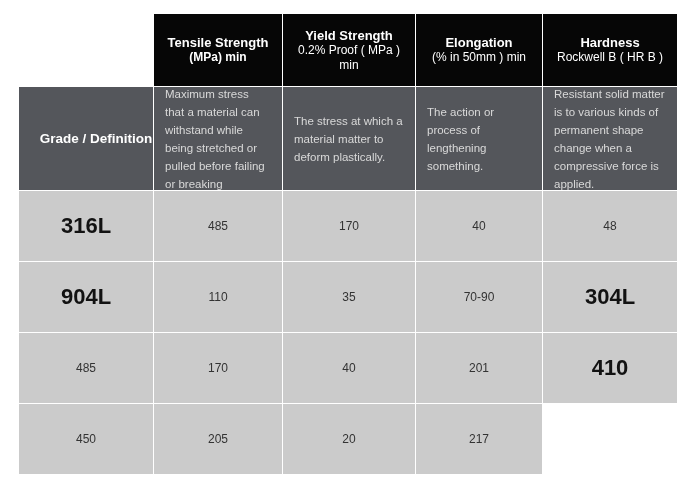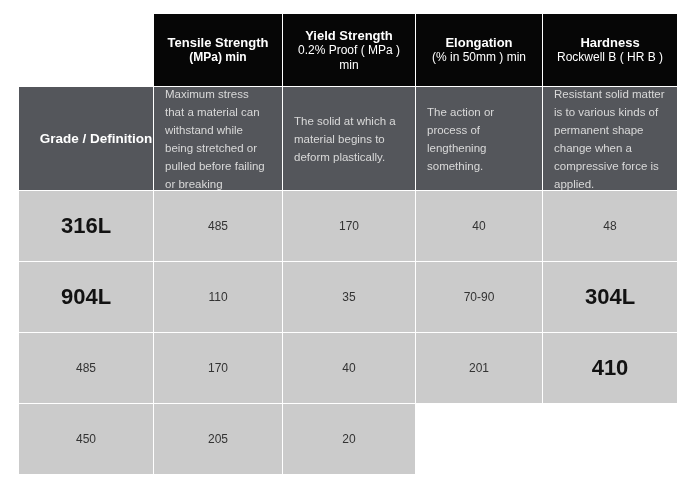--- a/index.html
+++ b/index.html
@@ -96,21 +96,21 @@
       <div class="htitle">Elongation</div>
       <div class="hsub">(% in 50mm ) min</div>
     </div>
     <div class="cell hcell">
       <div class="htitle">Hardness</div>
       <div class="hsub">Rockwell B ( HR B )</div>
     </div>
 
     <div class="cell corner">Grade / Definition</div>
     <div class="cell defcell">Maximum stress that a material can withstand while being stretched or pulled before failing or breaking</div>
-    <div class="cell defcell">The solid at which a material begins to deform plastically.</div>
+    <div class="cell defcell">The stress at which a material matter to deform plastically.</div>
     <div class="cell defcell">The action or process of lengthening something.</div>
     <div class="cell defcell">Resistant solid matter is to various kinds of permanent shape change when a compressive force is applied.</div>
 
     <div class="cell gradecell">316L</div>
     <div class="cell vcell">485</div>
     <div class="cell vcell">170</div>
     <div class="cell vcell">40</div>
     <div class="cell vcell">48</div>
 
     <div class="cell gradecell">904L</div>
@@ -121,15 +121,16 @@
     <div class="cell gradecell">304L</div>
     <div class="cell vcell">485</div>
     <div class="cell vcell">170</div>
     <div class="cell vcell">40</div>
     <div class="cell vcell">201</div>
 
     <div class="cell gradecell">410</div>
     <div class="cell vcell">450</div>
     <div class="cell vcell">205</div>
     <div class="cell vcell">20</div>
+    <div class="cell vcell">217</div>
 
   </div>
 </div>
 
 </body></html>

